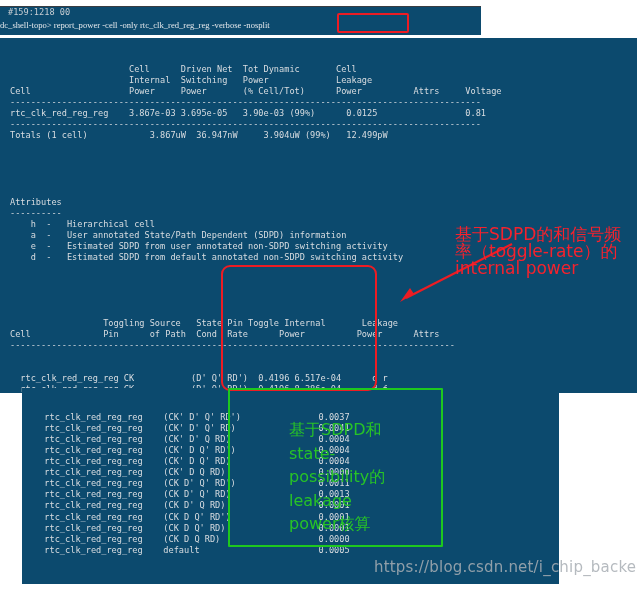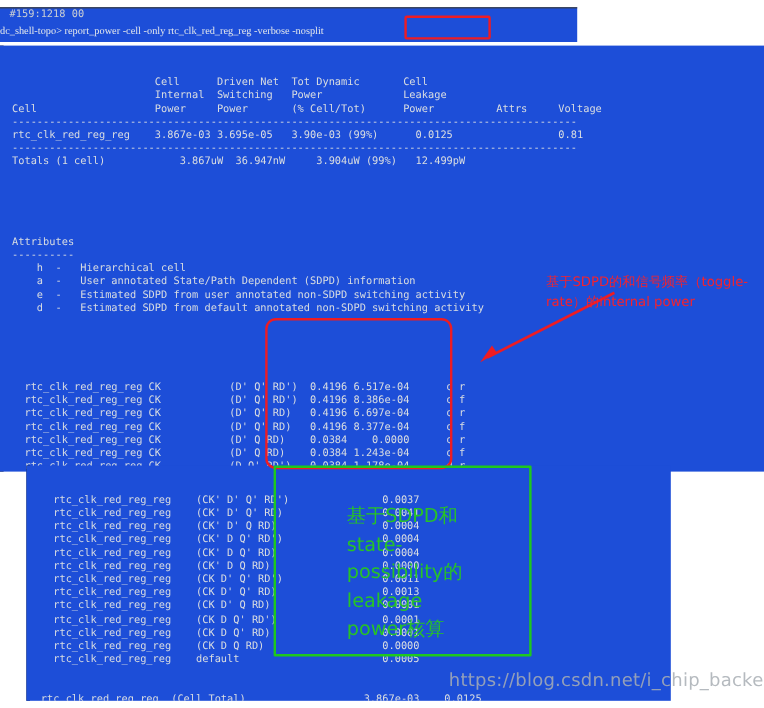--- a/index.html
+++ b/index.html
@@ -15,21 +15,21 @@
     position: relative;
     width: 637px;
     height: 590px;
     background: #ffffff;
     overflow: hidden;
   }
 
   
   .term {
     position: absolute;
-    background: #1d4ed8;
+    background: #0c4a6e;
     color: #d9dde1;
     font-family: "DejaVu Sans Mono", "Liberation Mono", monospace;
     font-size: 8.6px;
     line-height: 11.05px;
     white-space: pre;
     overflow: hidden;
   }
 
   #cmdbar {
     left: 0;
@@ -114,21 +114,21 @@
   .anno {
     position: absolute;
     font-family: "DejaVu Sans", "Liberation Sans", sans-serif;
     white-space: pre-wrap;
   }
   #anno-red {
     left: 455px;
     top: 226px;
     width: 182px;
     color: #f5222d;
-    font-size: 11px;
+    font-size: 17px;
     line-height: 17px;
   }
   #anno-green {
     left: 289px;
     top: 418px;
     width: 105px;
     color: #27c327;
     font-size: 16px;
     line-height: 23.5px;
   }
@@ -167,20 +167,23 @@
 -------------------------------------------------------------------------------------------
 Totals (1 cell)            3.867uW  36.947nW     3.904uW (99%)   12.499pW</span></div>
       <div style="height:11px"></div>
       <div><span id="attr-lines">Attributes
 ----------
     h  -   Hierarchical cell
     a  -   User annotated State/Path Dependent (SDPD) information
     e  -   Estimated SDPD from user annotated non-SDPD switching activity
     d  -   Estimated SDPD from default annotated non-SDPD switching activity</span></div>
       <div style="height:11px"></div>
+      <div><span id="detail-head-lines">                  Toggling Source   State Pin Toggle Internal       Leakage
+Cell              Pin      of Path  Cond  Rate      Power          Power      Attrs
+--------------------------------------------------------------------------------------</span></div>
       <div><span id="internal-lines">  rtc_clk_red_reg_reg CK           (D' Q' RD')  0.4196 6.517e-04      d r
   rtc_clk_red_reg_reg CK           (D' Q' RD')  0.4196 8.386e-04      d f
   rtc_clk_red_reg_reg CK           (D' Q' RD)   0.4196 6.697e-04      d r
   rtc_clk_red_reg_reg CK           (D' Q' RD)   0.4196 8.377e-04      d f
   rtc_clk_red_reg_reg CK           (D' Q RD)    0.0384    0.0000      d r
   rtc_clk_red_reg_reg CK           (D' Q RD)    0.0384 1.243e-04      d f
   rtc_clk_red_reg_reg CK           (D Q' RD')   0.0384 1.178e-04      d r
   rtc_clk_red_reg_reg CK           (D Q' RD')   0.0384 1.043e-04      d f
   rtc_clk_red_reg_reg CK           (D Q' RD)    0.0384    0.0000      d r
   rtc_clk_red_reg_reg CK           (D Q' RD)    0.0384 1.080e-04      d f</span></div>
@@ -196,21 +199,20 @@
   rtc_clk_red_reg_reg    (CK' D Q' RD')                0.0004
   rtc_clk_red_reg_reg    (CK' D Q' RD)                 0.0004
   rtc_clk_red_reg_reg    (CK' D Q RD)                  0.0000
   rtc_clk_red_reg_reg    (CK D' Q' RD')                0.0011
   rtc_clk_red_reg_reg    (CK D' Q' RD)                 0.0013
   rtc_clk_red_reg_reg    (CK D' Q RD)                  0.0001
   rtc_clk_red_reg_reg    (CK D Q' RD')                 0.0001
   rtc_clk_red_reg_reg    (CK D Q' RD)                  0.0001
   rtc_clk_red_reg_reg    (CK D Q RD)                   0.0000
   rtc_clk_red_reg_reg    default                       0.0005</span></div>
-      <div>rtc_clk_red_reg_reg  (Cell Total)                   3.867e-03    0.0125</div>
       
       
       
     </div>
   </div>
 
   <div class="box red sharp" id="box-verbose"></div>
   <div class="box red" id="box-internal"></div>
   <div class="box green" id="box-leakage"></div>
 

